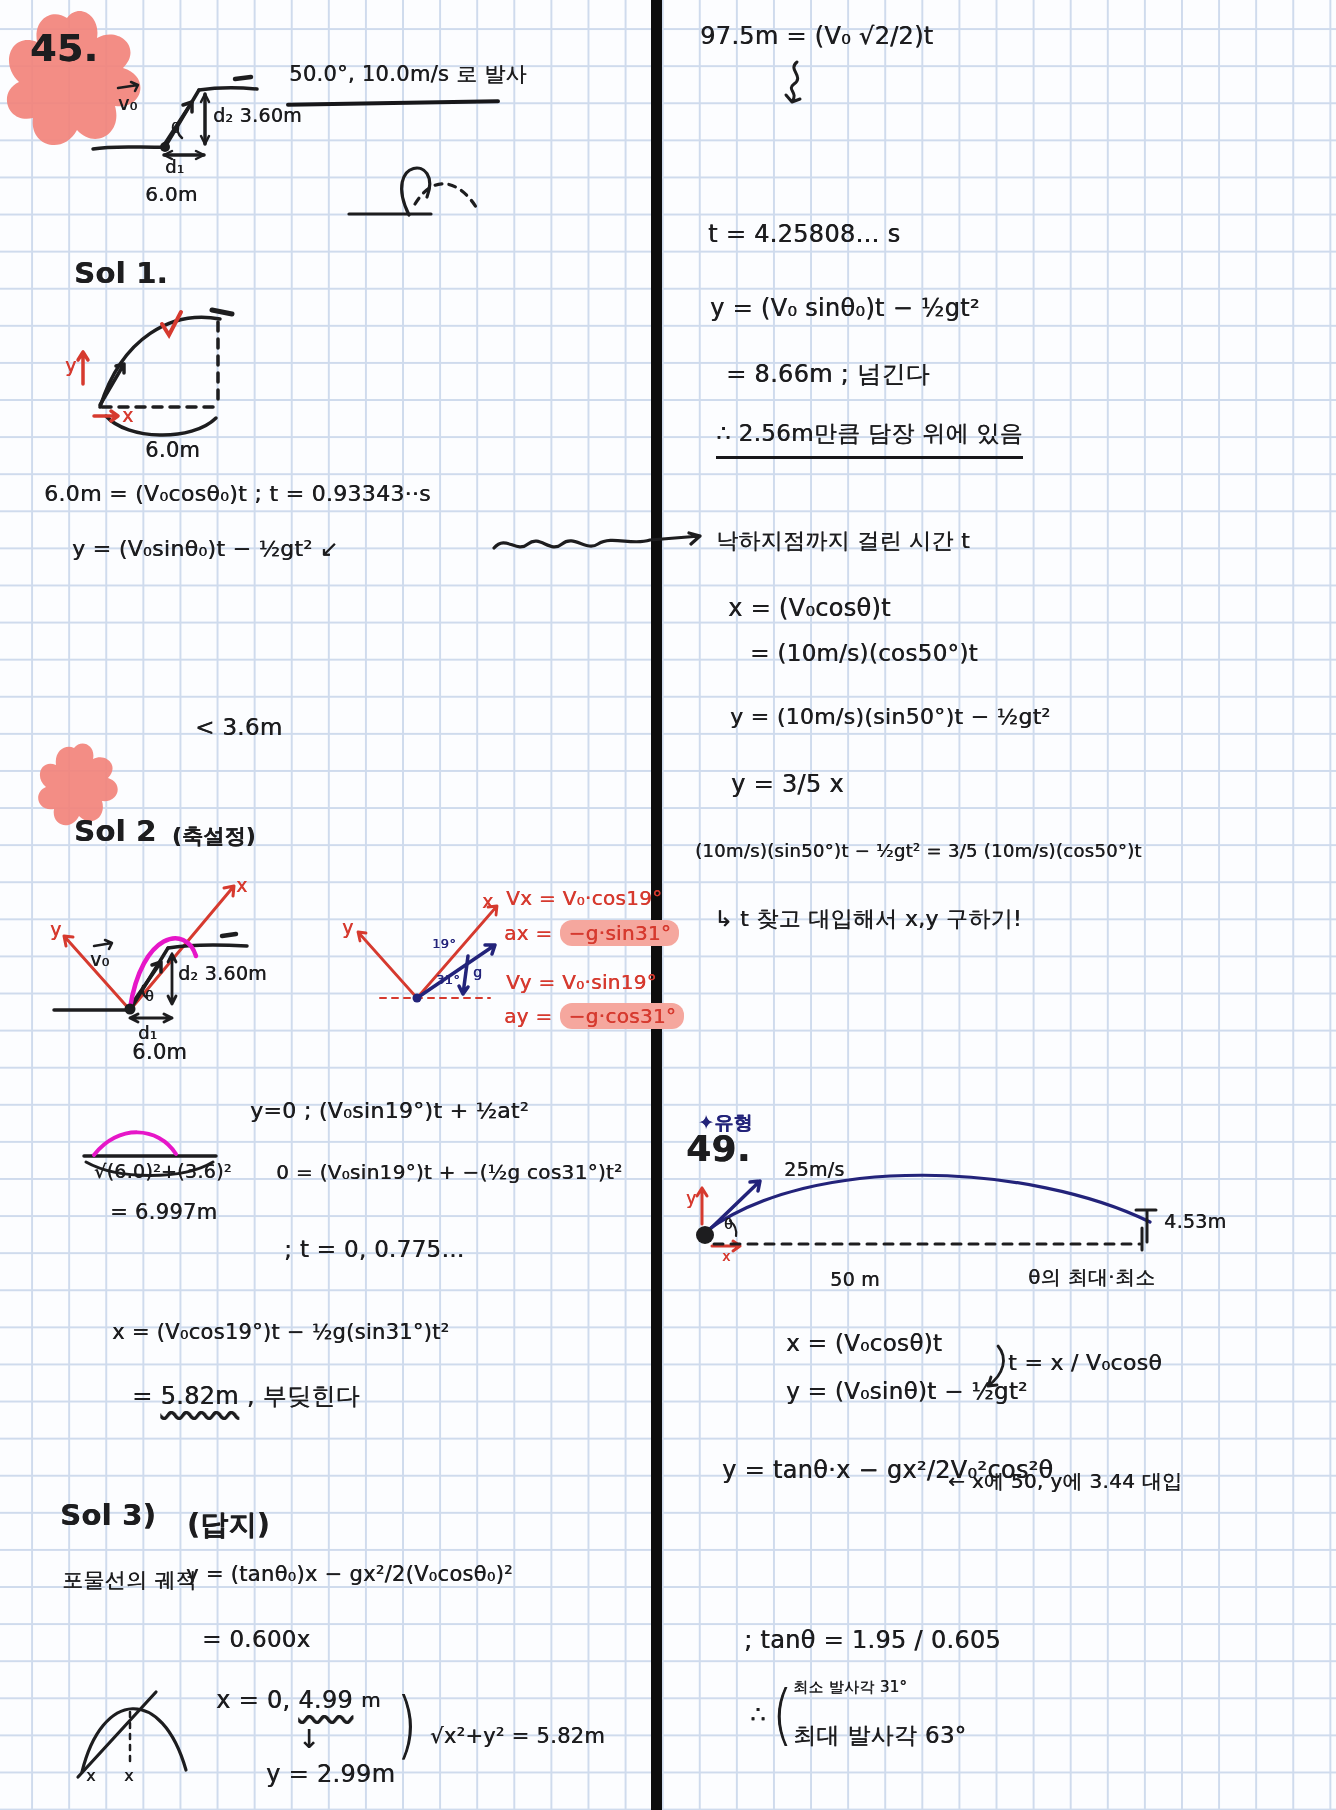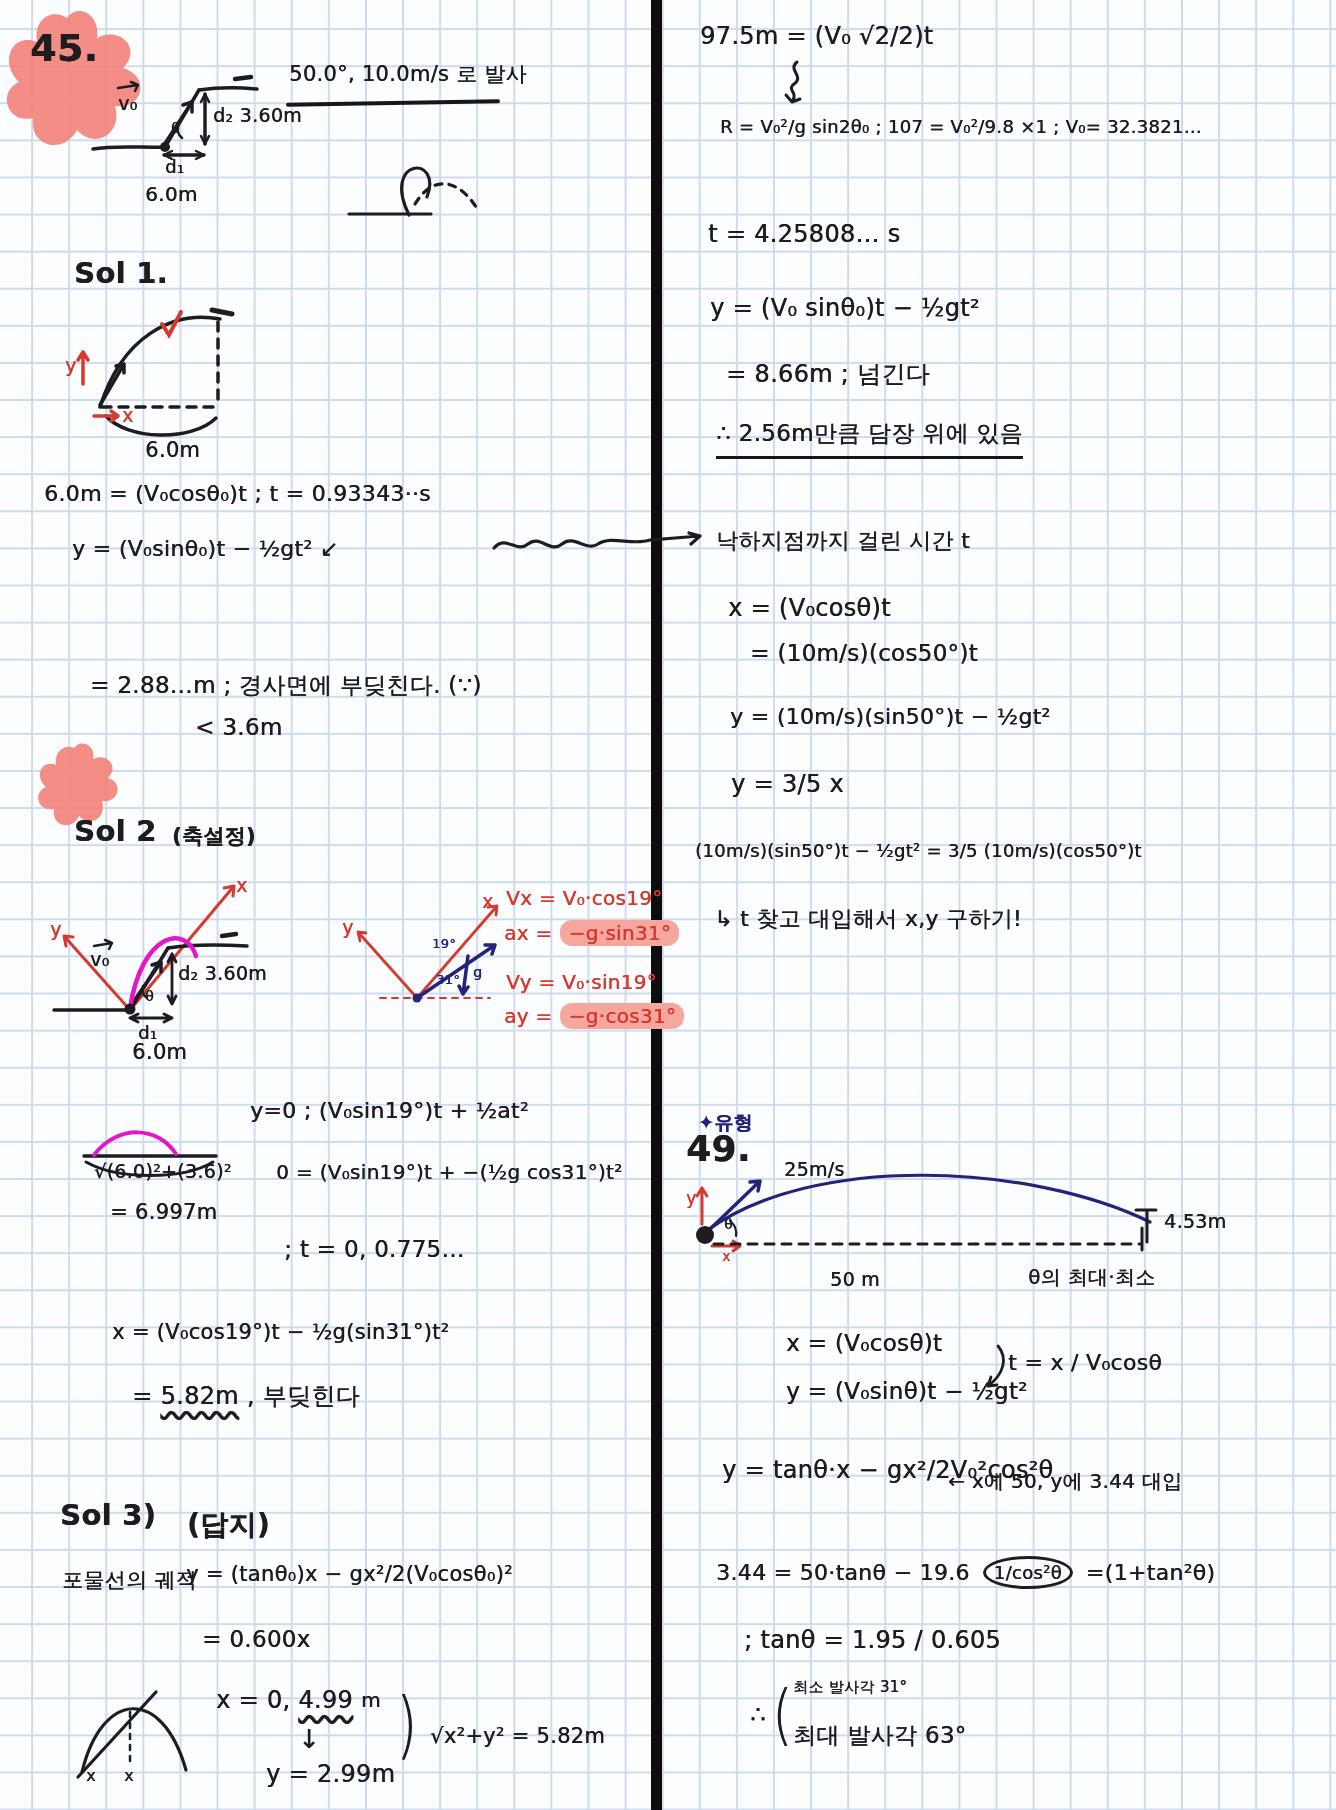--- a/index.html
+++ b/index.html
@@ -95,21 +95,20 @@
         <path d="M110,32 L117,43 L129,20" stroke-width="4"></path>
       </g>
     </svg>
     <span class="t red" style="left:13px;top:62px;font-size:19px">y</span>
     <span class="t red" style="left:70px;top:112px;font-size:19px">x</span>
     <span class="t" style="left:93px;top:146px;font-size:21px">6.0m</span>
   </div>
 
   <div class="t" style="left:44px;top:481px;font-size:22px">6.0m = (V₀cosθ₀)t   ; t = 0.93343··s</div>
   <div class="t" style="left:72px;top:536px;font-size:22px">y = (V₀sinθ₀)t − ½gt²  ↙</div>
-  <div class="t" style="left:90px;top:670px;font-size:23px">= 2.88…m  ; 경사면에 부딪친다. (∵)</div>
   <div class="t" style="left:195px;top:714px;font-size:23px">&lt; 3.6m</div>
 
   <svg style="left:36px;top:742px" width="100" height="95" viewBox="0 0 100 95">
     <path fill="#f2837b" opacity="0.92" d="M38,6 C46,-4 60,4 57,17 C70,10 84,24 72,36 C88,41 83,61 66,59 C71,76 54,86 43,74 C35,90 15,84 18,67 C2,70 -4,51 10,45 C-2,35 5,17 20,23 C18,8 30,2 38,6 Z"></path>
   </svg>
   <div class="t bold" style="left:74px;top:814px;font-size:29px">Sol 2</div>
   <div class="t bold" style="left:172px;top:822px;font-size:21px">(축설정)</div>
 
   <div style="position:absolute;left:42px;top:872px;width:300px;height:190px">
     <svg style="left:0;top:0" width="300" height="190">
@@ -212,21 +211,20 @@
   </div>
   <div class="t" style="left:298px;top:1724px;font-size:26px">↓</div>
   <div class="t" style="left:266px;top:1760px;font-size:24px">y = 2.99m</div>
   <div class="t" style="left:396px;top:1694px;font-size:54px;transform:scaleY(1.35);font-weight:300">)</div>
   <div class="t" style="left:430px;top:1724px;font-size:21px">√x²+y² = 5.82m</div>
 
   <div class="t" style="left:700px;top:22px;font-size:24px">97.5m = (V₀ √2/2)t</div>
   <svg style="left:781px;top:60px" width="30" height="46">
     <path d="M16,2 C6,10 24,16 13,24 C5,30 18,32 11,42 M11,42 l-6,-7 M11,42 l8,-3" fill="none" stroke="#1d1d1f" stroke-width="3" stroke-linecap="round"></path>
   </svg>
-  <div class="t" style="left:720px;top:116px;font-size:18px">R = V₀²/g sin2θ₀  ;  107 = V₀²/9.8 ×1 ; V₀= 32.3821…</div>
   <div class="t" style="left:708px;top:220px;font-size:24px">t = 4.25808…  s</div>
   <div class="t" style="left:710px;top:294px;font-size:24px">y = (V₀ sinθ₀)t − ½gt²</div>
   <div class="t" style="left:726px;top:358px;font-size:24px">= 8.66m  ; 넘긴다</div>
   <div class="t underlined" style="left:716px;top:418px;font-size:23px">∴ 2.56m만큼 담장 위에 있음</div>
 
   <svg style="left:492px;top:522px;z-index:5" width="230" height="40">
     <path d="M2,26 C14,12 24,32 36,22 C48,12 58,32 70,22 C82,12 94,30 106,22 C120,13 140,24 158,18 L208,14 M208,14 l-11,-3 M208,14 l-9,8" fill="none" stroke="#1d1d1f" stroke-width="3.2" stroke-linecap="round"></path>
   </svg>
   <div class="t" style="left:716px;top:526px;font-size:22px">낙하지점까지 걸린 시간 t</div>
   <div class="t" style="left:728px;top:594px;font-size:24px">x = (V₀cosθ)t</div>
@@ -269,25 +267,20 @@
   <div class="t" style="left:786px;top:1330px;font-size:23px">x = (V₀cosθ)t</div>
   <div class="t" style="left:786px;top:1378px;font-size:23px">y = (V₀sinθ)t − ½gt²</div>
   <svg style="left:976px;top:1342px" width="28" height="50">
     <path d="M22,4 C32,16 28,32 12,44 M12,44 l3,-9 M12,44 l9,-1" fill="none" stroke="#1d1d1f" stroke-width="2.8" stroke-linecap="round"></path>
   </svg>
   <div class="t" style="left:1008px;top:1350px;font-size:22px">t = x / V₀cosθ</div>
 
   <div class="t" style="left:722px;top:1456px;font-size:24px">y = tanθ·x − gx²/2V₀²cos²θ</div>
   <div class="t" style="left:948px;top:1468px;font-size:20px">← x에 50, y에 3.44 대입</div>
 
-  <div class="t row" style="left:716px;top:1556px;font-size:22px">
-    <span>3.44 = 50·tanθ − 19.6</span>
-    <span class="circle-term">1/cos²θ</span>
-    <span>=(1+tan²θ)</span>
-  </div>
   <div class="t" style="left:744px;top:1626px;font-size:24px">; tanθ = 1.95 / 0.605</div>
 
   <div class="t" style="left:750px;top:1700px;font-size:25px">∴</div>
   <div class="t" style="left:772px;top:1684px;font-size:52px;transform:scaleY(1.25);font-weight:300">(</div>
   <div class="t" style="left:793px;top:1678px;font-size:15px">최소 발사각 31°</div>
   <div class="t" style="left:793px;top:1720px;font-size:23px">최대 발사각 63°</div>
 
 </div>
 
 </body></html>

